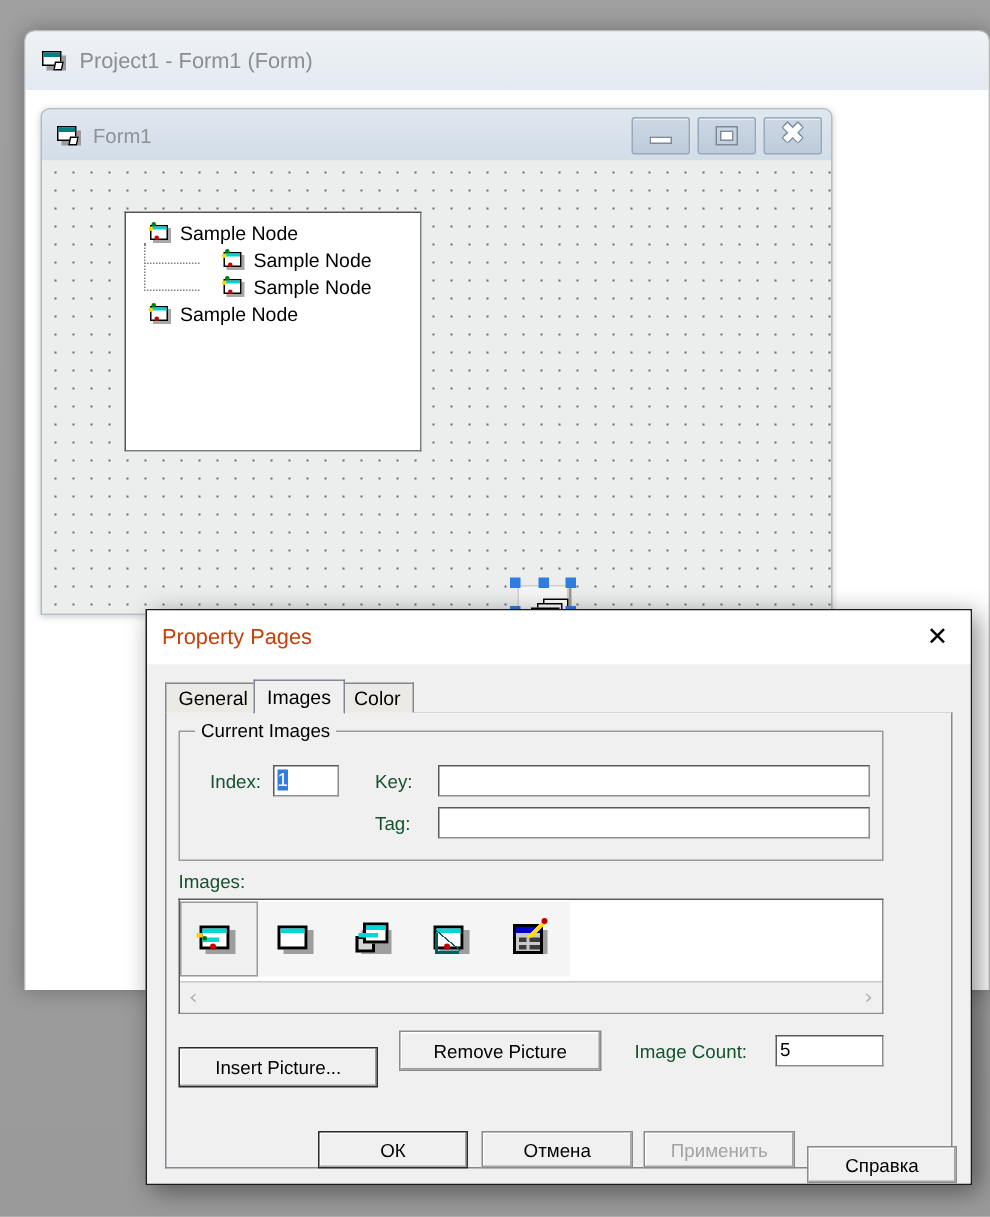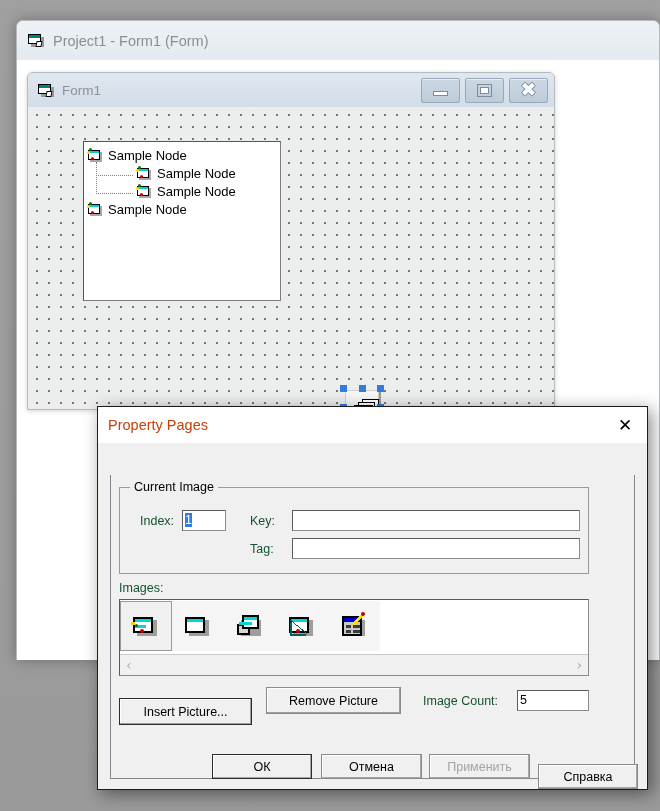--- a/index.html
+++ b/index.html
@@ -177,21 +177,21 @@
     position: absolute;
     left: 55px;
     top: 34px;
     width: 198px;
     height: 160px;
     background: #ffffff;
     border: 1px solid #7d7d7d;
     border-top-color: #545454;
     border-left-color: #545454;
     box-sizing: border-box;
-    padding: 4px 0 0 0;
+    padding: 4px 0 0 12px;
     overflow: hidden;
   }
   .tv-row {
     display: flex;
     align-items: center;
     height: 18px;
     position: relative;
     white-space: nowrap;
   }
   .tv-row.indent { padding-left: 52px; }
@@ -629,25 +629,30 @@
   </div>
 
   <div class="dialog">
     <div class="dlg-titlebar">
       <span class="dlg-title-text">Property Pages</span>
       <span class="dlg-close">✕</span>
     </div>
 
     <div class="dlg-body">
 
+      <div class="tabstrip">
+        <div class="tab" style="left:0px;">General</div>
+        <div class="tab active" style="left:59px;">Images</div>
+        <div class="tab" style="left:117px;">Color</div>
+      </div>
 
       <div class="tabpage">
 
         <div class="groupbox">
-          <span class="groupbox-title">Current Image</span>
+          <span class="groupbox-title">Current Images</span>
 
           <span class="lbl" style="left:20px; top:26px;">Index:</span>
           <div class="textbox" style="left:62px; top:22px; width:44px; height:21px;"><span class="sel">1</span></div>
 
           <span class="lbl" style="left:130px; top:26px;">Key:</span>
           <div class="textbox" style="left:172px; top:22px; width:288px; height:21px;"></div>
 
           <span class="lbl" style="left:130px; top:54px;">Tag:</span>
           <div class="textbox" style="left:172px; top:50px; width:288px; height:21px;"></div>
         </div>

